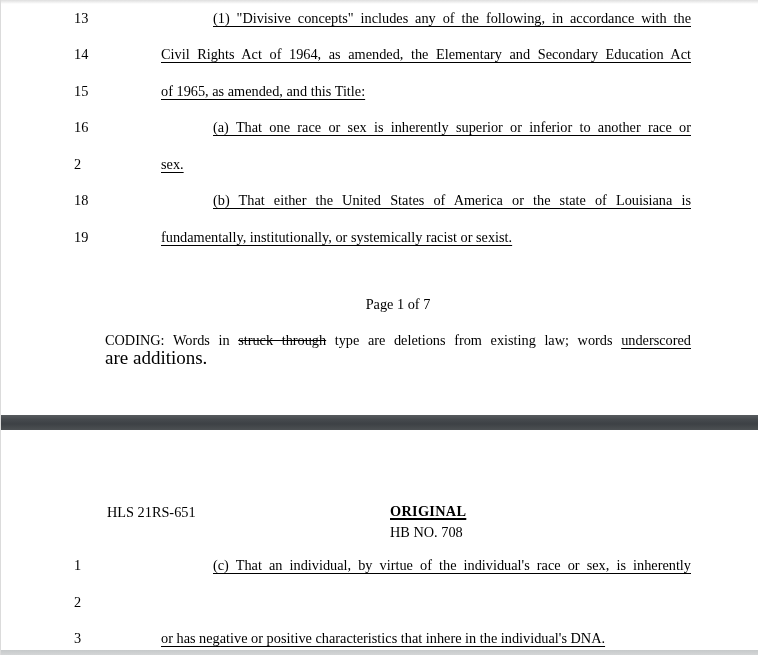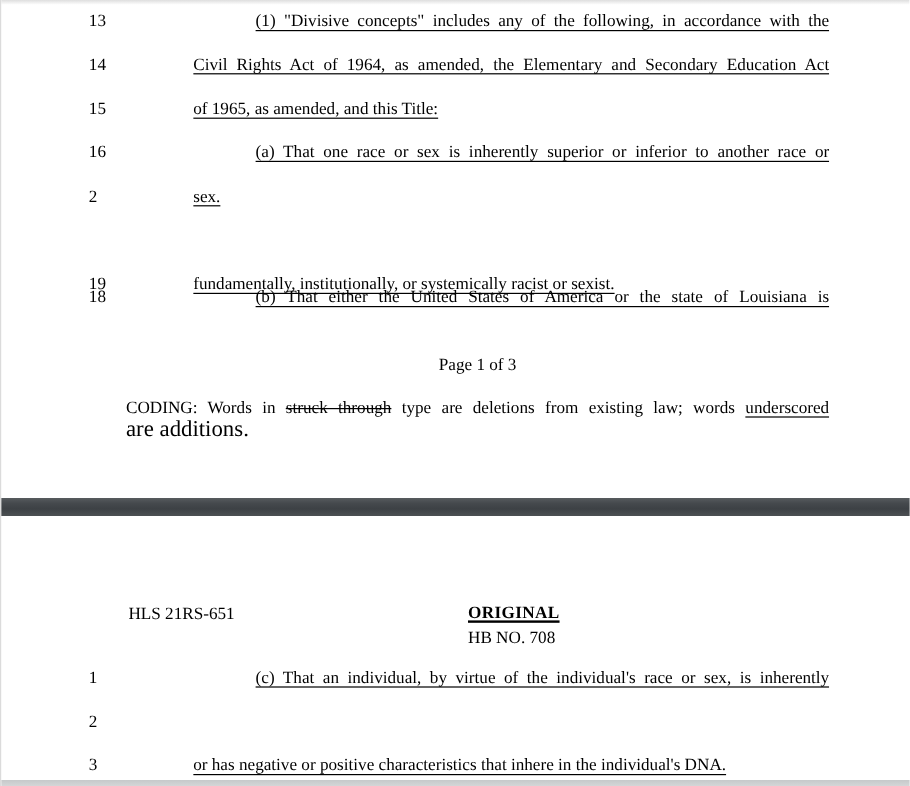--- a/index.html
+++ b/index.html
@@ -85,31 +85,31 @@
       <div class="ltext"><span class="u">of 1965, as amended, and this Title:</span></div>
     </div>
     <div class="docline" style="top: 117px;">
       <span class="lnum">16</span>
       <div class="ltext justify indent"><span class="u">(a)  That one race or sex is inherently superior or inferior to another race or</span></div>
     </div>
     <div class="docline" style="top: 154px;">
       <span class="lnum">2</span>
       <div class="ltext"><span class="u">sex.</span></div>
     </div>
-    <div class="docline" style="top: 190px; margin-top: 48px;">
+    <div class="docline" style="top: 190px;">
       <span class="lnum">18</span>
       <div class="ltext justify indent"><span class="u">(b)  That either the United States of America or the state of Louisiana is</span></div>
     </div>
     <div class="docline" style="top: 227px;">
       <span class="lnum">19</span>
       <div class="ltext"><span class="u">fundamentally, institutionally, or systemically racist or sexist.</span></div>
     </div>
   </div>
 
-<div class="page-footer">Page 1 of 3</div>
+<div class="page-footer">Page 1 of 7</div>
 
 <div class="coding-l1 justify" id="coding-line1"><span class="">CODING:  Words in </span><span class="strike">struck through</span><span class=""> type are deletions from existing law; words </span><span class="u">underscored</span></div>
 <div class="coding-l2">are additions.</div>
 
 <div class="separator"></div>
 
 <div class="p2-header-left">HLS 21RS-651</div>
 
 <div class="p2-header-right">
   <div class="version"><span class="u">ORIGINAL</span></div>

